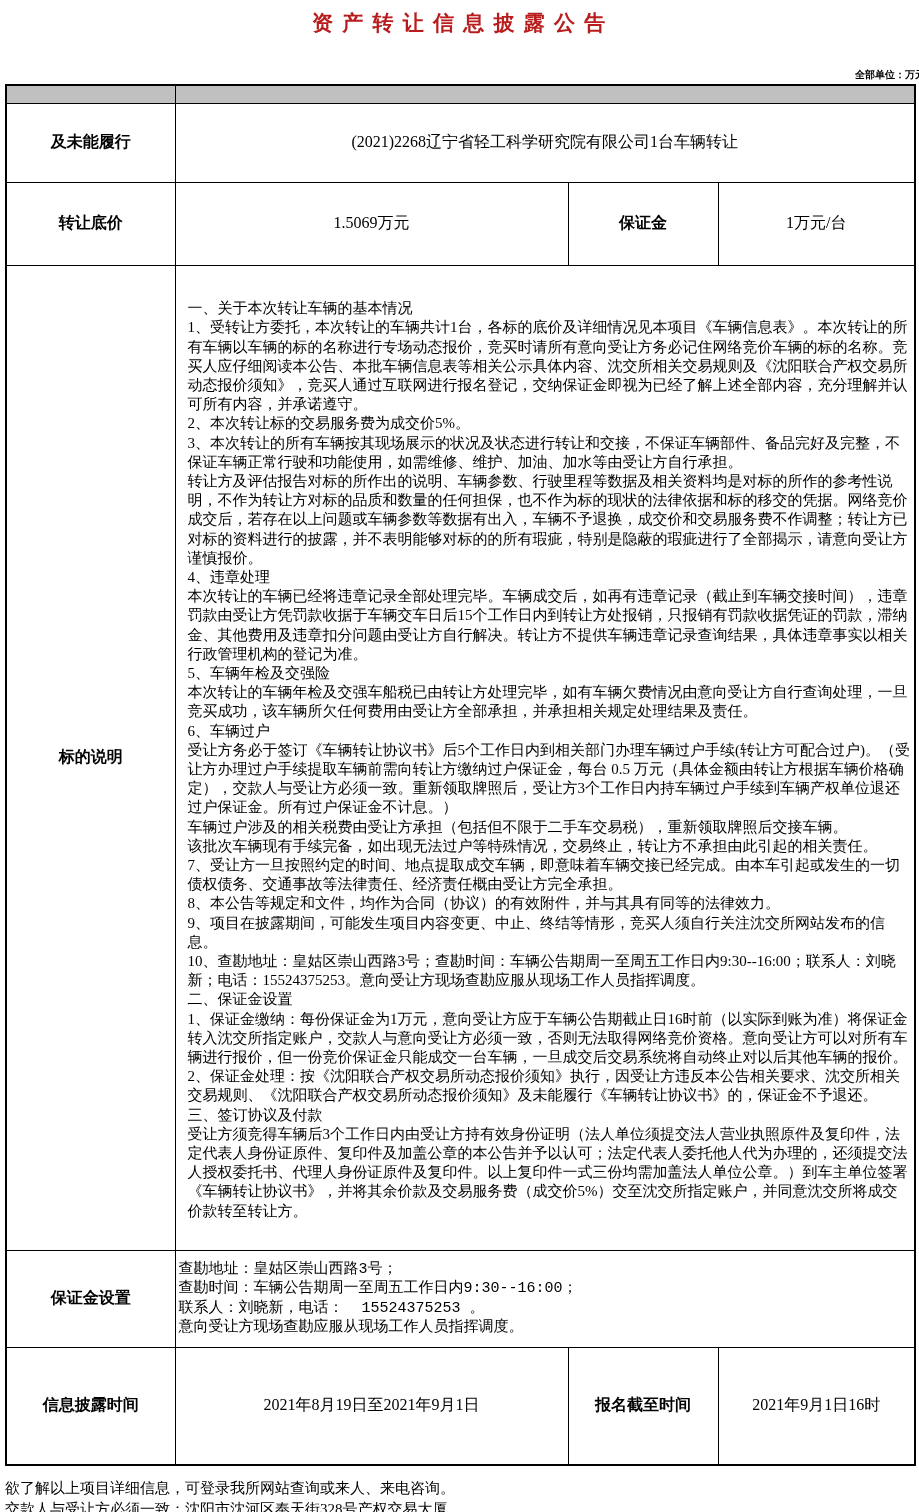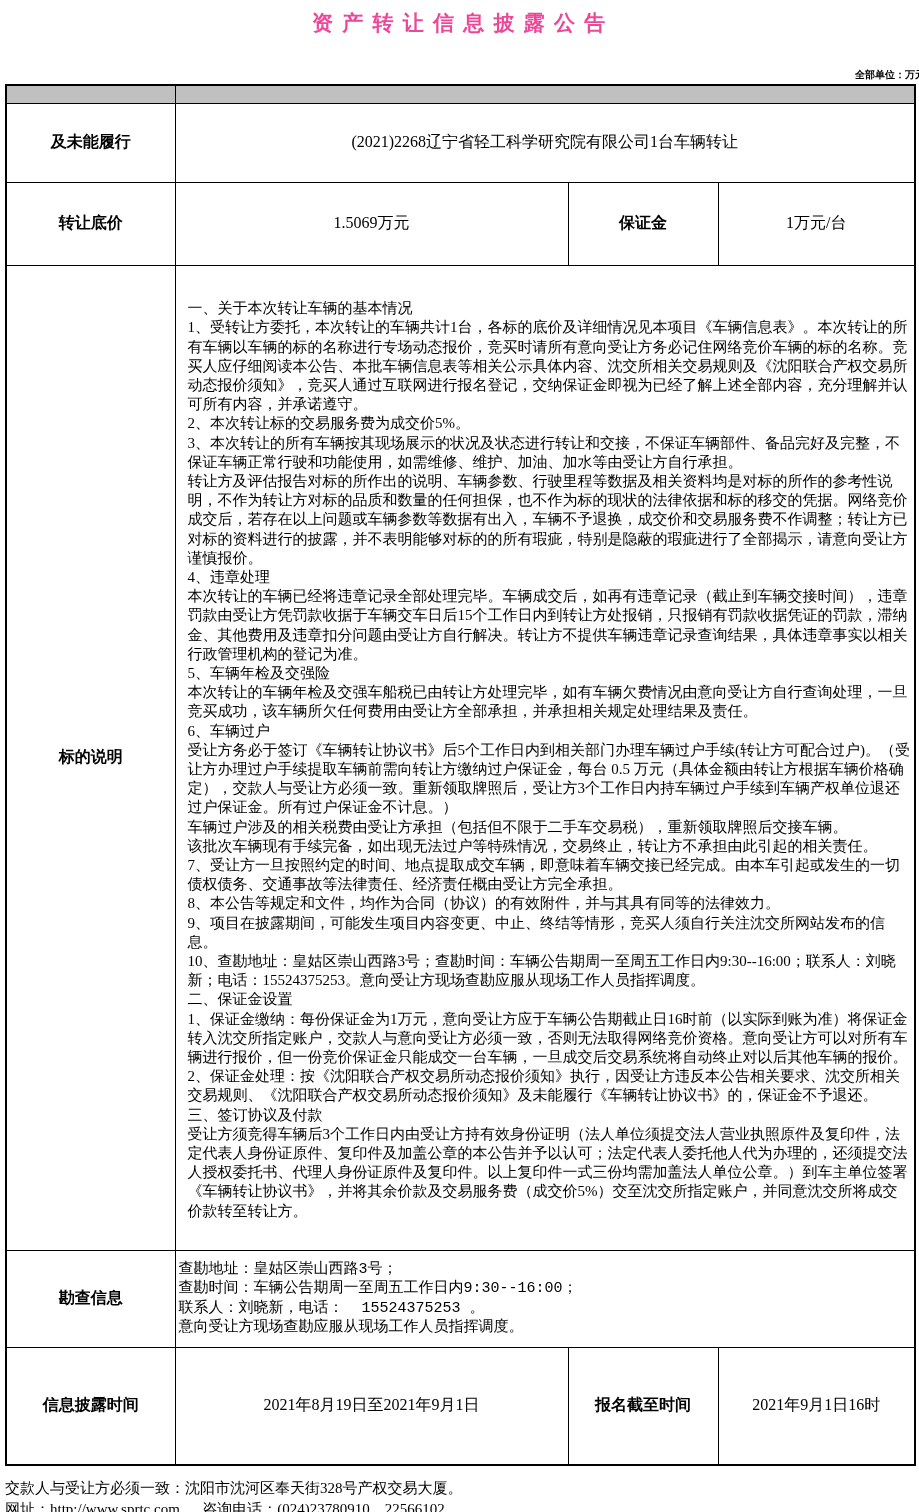--- a/index.html
+++ b/index.html
@@ -11,21 +11,21 @@
     color: #000000;
     position: relative;
     overflow: hidden;
   }
   .page-title {
     text-align: center;
     font-size: 21px;
     font-weight: bold;
     letter-spacing: 2px;
     padding-top: 9px;
-    color: #ec4899;
+    color: #b91c1c;
   }
   .unit-note {
     width: 909px;
     margin: 0 16px;
     text-align: right;
     font-size: 10px;
     font-weight: bold;
     margin-top: 31px;
     margin-bottom: 2px;
     white-space: pre;
@@ -121,26 +121,26 @@
       <th class="row-label">保证金</th>
       <td class="cell-center">1万元/台</td>
     </tr>
 
     <tr class="row-desc">
       <th class="row-label">标的说明</th>
       <td colspan="3" class="desc-cell"><div>一、关于本次转让车辆的基本情况</div><div>1、受转让方委托，本次转让的车辆共计1台，各标的底价及详细情况见本项目《车辆信息表》。本次转让的所有车辆以车辆的标的名称进行专场动态报价，竞买时请所有意向受让方务必记住网络竞价车辆的标的名称。竞买人应仔细阅读本公告、本批车辆信息表等相关公示具体内容、沈交所相关交易规则及《沈阳联合产权交易所动态报价须知》，竞买人通过互联网进行报名登记，交纳保证金即视为已经了解上述全部内容，充分理解并认可所有内容，并承诺遵守。</div><div>2、本次转让标的交易服务费为成交价5%。</div><div>3、本次转让的所有车辆按其现场展示的状况及状态进行转让和交接，不保证车辆部件、备品完好及完整，不保证车辆正常行驶和功能使用，如需维修、维护、加油、加水等由受让方自行承担。</div><div>转让方及评估报告对标的所作出的说明、车辆参数、行驶里程等数据及相关资料均是对标的所作的参考性说明，不作为转让方对标的品质和数量的任何担保，也不作为标的现状的法律依据和标的移交的凭据。网络竞价成交后，若存在以上问题或车辆参数等数据有出入，车辆不予退换，成交价和交易服务费不作调整；转让方已对标的资料进行的披露，并不表明能够对标的的所有瑕疵，特别是隐蔽的瑕疵进行了全部揭示，请意向受让方谨慎报价。</div><div>4、违章处理</div><div>本次转让的车辆已经将违章记录全部处理完毕。车辆成交后，如再有违章记录（截止到车辆交接时间），违章罚款由受让方凭罚款收据于车辆交车日后15个工作日内到转让方处报销，只报销有罚款收据凭证的罚款，滞纳金、其他费用及违章扣分问题由受让方自行解决。转让方不提供车辆违章记录查询结果，具体违章事实以相关行政管理机构的登记为准。</div><div>5、车辆年检及交强险</div><div>本次转让的车辆年检及交强车船税已由转让方处理完毕，如有车辆欠费情况由意向受让方自行查询处理，一旦竞买成功，该车辆所欠任何费用由受让方全部承担，并承担相关规定处理结果及责任。</div><div>6、车辆过户</div><div>受让方务必于签订《车辆转让协议书》后5个工作日内到相关部门办理车辆过户手续(转让方可配合过户)。（受让方办理过户手续提取车辆前需向转让方缴纳过户保证金，每台 0.5 万元（具体金额由转让方根据车辆价格确定），交款人与受让方必须一致。重新领取牌照后，受让方3个工作日内持车辆过户手续到车辆产权单位退还过户保证金。所有过户保证金不计息。）</div><div>车辆过户涉及的相关税费由受让方承担（包括但不限于二手车交易税），重新领取牌照后交接车辆。</div><div>该批次车辆现有手续完备，如出现无法过户等特殊情况，交易终止，转让方不承担由此引起的相关责任。</div><div>7、受让方一旦按照约定的时间、地点提取成交车辆，即意味着车辆交接已经完成。由本车引起或发生的一切债权债务、交通事故等法律责任、经济责任概由受让方完全承担。</div><div>8、本公告等规定和文件，均作为合同（协议）的有效附件，并与其具有同等的法律效力。</div><div>9、项目在披露期间，可能发生项目内容变更、中止、终结等情形，竞买人须自行关注沈交所网站发布的信息。</div><div>10、查勘地址：皇姑区崇山西路3号；查勘时间：车辆公告期周一至周五工作日内9:30--16:00；联系人：刘晓新；电话：15524375253。意向受让方现场查勘应服从现场工作人员指挥调度。</div><div>二、保证金设置</div><div>1、保证金缴纳：每份保证金为1万元，意向受让方应于车辆公告期截止日16时前（以实际到账为准）将保证金转入沈交所指定账户，交款人与意向受让方必须一致，否则无法取得网络竞价资格。意向受让方可以对所有车辆进行报价，但一份竞价保证金只能成交一台车辆，一旦成交后交易系统将自动终止对以后其他车辆的报价。</div><div>2、保证金处理：按《沈阳联合产权交易所动态报价须知》执行，因受让方违反本公告相关要求、沈交所相关交易规则、《沈阳联合产权交易所动态报价须知》及未能履行《车辆转让协议书》的，保证金不予退还。</div><div>三、签订协议及付款</div><div>受让方须竞得车辆后3个工作日内由受让方持有效身份证明（法人单位须提交法人营业执照原件及复印件，法定代表人身份证原件、复印件及加盖公章的本公告并予以认可；法定代表人委托他人代为办理的，还须提交法人授权委托书、代理人身份证原件及复印件。以上复印件一式三份均需加盖法人单位公章。）到车主单位签署《车辆转让协议书》，并将其余价款及交易服务费（成交价5%）交至沈交所指定账户，并同意沈交所将成交价款转至转让方。</div></td>
     </tr>
 
     <tr class="row-insp">
-      <th class="row-label">勘查信息</th>
+      <th class="row-label">保证金设置</th>
       <td colspan="3" class="insp-cell"><div>查勘地址：皇姑区崇山西路3号；</div><div>查勘时间：车辆公告期周一至周五工作日内9:30--16:00；</div><div>联系人：刘晓新，电话：  15524375253 。</div><div>意向受让方现场查勘应服从现场工作人员指挥调度。</div></td>
     </tr>
 
     <tr class="row-time">
       <th class="row-label">信息披露时间</th>
       <td class="cell-center">2021年8月19日至2021年9月1日</td>
       <th class="row-label">报名截至时间</th>
       <td class="cell-center">2021年9月1日16时</td>
     </tr>
   </tbody>
 </table>
 
-<div class="footer"><div>交款人与受让方必须一致：沈阳市沈河区奉天街328号产权交易大厦。</div><div>网址：http://www.sprtc.com      咨询电话：(024)23780910、22566102。</div></div>
+<div class="footer"><div>欲了解以上项目详细信息，可登录我所网站查询或来人、来电咨询。</div><div>交款人与受让方必须一致：沈阳市沈河区奉天街328号产权交易大厦。</div><div>网址：http://www.sprtc.com      咨询电话：(024)23780910、22566102。</div></div>
 
 </body></html>

